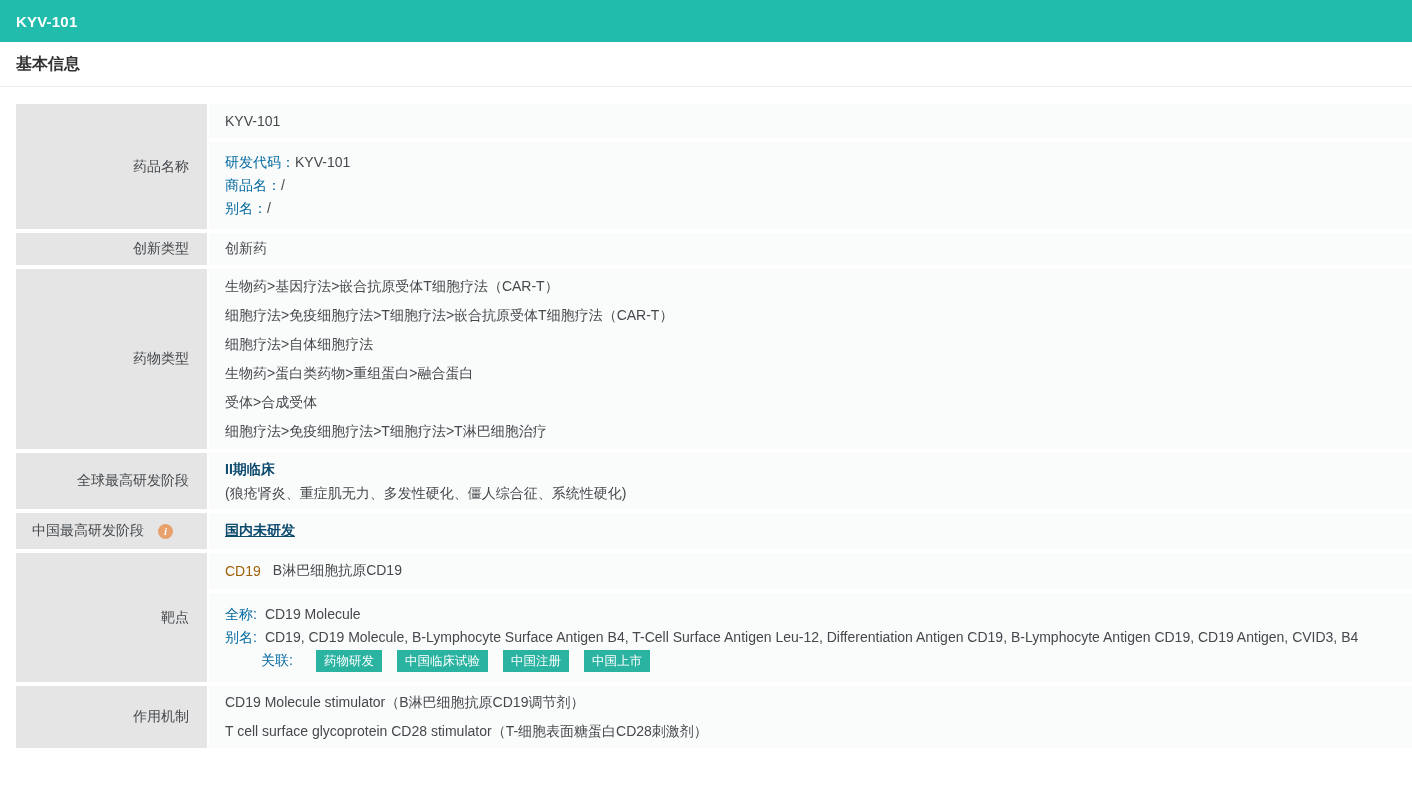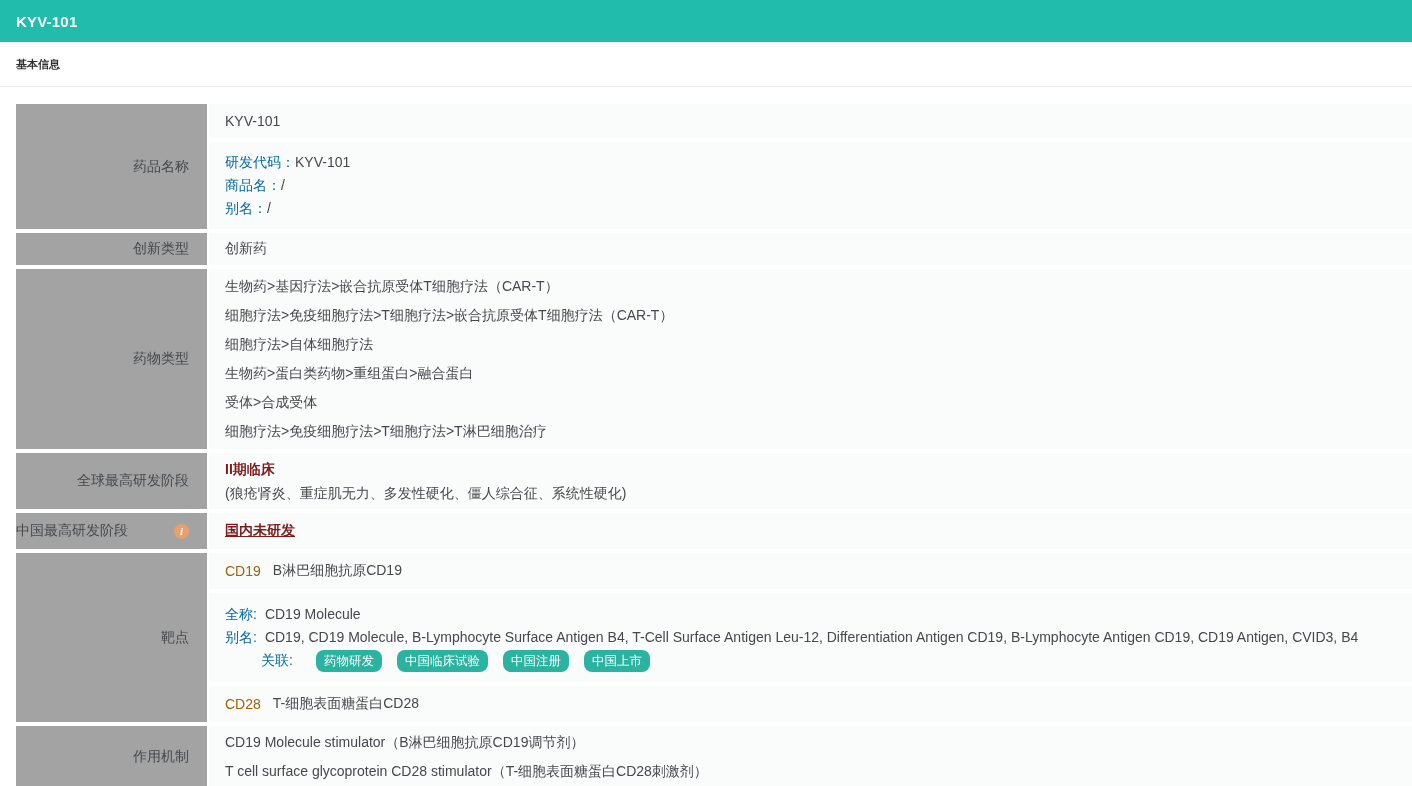--- a/index.html
+++ b/index.html
@@ -30,34 +30,34 @@
 
   
   .section-head {
     height: 45px;
     display: flex;
     align-items: center;
     padding: 0 16px;
     border-bottom: 1px solid #e9ebed;
   }
   .section-head .section-title {
-    font-size: 11px;
+    font-size: 16px;
     font-weight: bold;
     color: #303133;
   }
 
   
   .info-table {
     margin: 17px 0 0 16px;
   }
   .row { display: flex; margin-bottom: 4px; }
   .label-cell {
     flex: 0 0 191px;
     width: 191px;
-    background: #a3a3a3;
+    background: #e5e5e5;
     display: flex;
     align-items: center;
     justify-content: flex-end;
     padding-right: 18px;
     color: #45494d;
     font-size: 14px;
     text-align: right;
   }
   .value-col {
     flex: 1;
@@ -83,21 +83,21 @@
   .vb-drugname-detail { padding: 9px 16px; }
   .vb-drugname-detail .line { line-height: 23px; }
   .kv-label { color: #0369a1; }
   .kv-value { color: #45494d; }
 
   .vb-drugtype { padding: 3px 16px; }
   .vb-drugtype .line { line-height: 29px; }
 
   .vb-stage { padding: 4px 16px; }
   .vb-stage .line { line-height: 24px; }
-  .stage-bold { font-weight: bold; color: #7f1d1d; }
+  .stage-bold { font-weight: bold; color: #0c4a6e; }
 
   .vb-china {
     height: 36px;
     display: flex;
     align-items: center;
     padding: 0 16px;
   }
   .vb-china .stage-bold { font-weight: bold; text-decoration: underline; }
 
   .vb-target-head {
@@ -124,21 +124,21 @@
   .tag-row { gap: 15px; margin-left: 36px; }
   .tag-btn {
     display: inline-flex;
     align-items: center;
     height: 22px;
     padding: 0 8px;
     background: #2bb3a2;
     color: #ffffff;
     font-size: 12.5px;
     border: none;
-    border-radius: 8px;
+    border-radius: 0;
     cursor: pointer;
     font-family: inherit;
     line-height: 22px;
   }
 
   .vb-mechanism { padding: 2px 16px; }
   .vb-mechanism .line { line-height: 29px; }
 
   .info-icon {
     display: inline-flex;
@@ -153,21 +153,21 @@
     font-style: italic;
     font-weight: bold;
     font-family: "Liberation Serif", "DejaVu Serif", serif;
     margin-left: 6px;
     cursor: pointer;
     flex: 0 0 auto;
   }
   .label-with-icon {
     display: flex;
     align-items: center;
-    justify-content: space-between;
+    justify-content: center;
     gap: 8px;
   }
 </style>
 </head>
 <body>
 
 <header class="topbar">
   <span class="title">KYV-101</span>
 </header>
 
@@ -251,24 +251,20 @@
           <span class="kv-value">CD19, CD19 Molecule, B-Lymphocyte Surface Antigen B4, T-Cell Surface Antigen Leu-12, Differentiation Antigen CD19, B-Lymphocyte Antigen CD19, CD19 Antigen, CVID3, B4</span>
         </div>
         <div class="line tag-row">
           <span class="kv-label">关联:</span>
           <button class="tag-btn">药物研发</button>
           <button class="tag-btn">中国临床试验</button>
           <button class="tag-btn">中国注册</button>
           <button class="tag-btn">中国上市</button>
         </div>
       </div>
-      <div class="vblock vb-target-head">
-        <a class="target-link">CD28</a>
-        <span>T-细胞表面糖蛋白CD28</span>
-      </div>
     </div>
   </div>
 
   <div class="row">
     <div class="label-cell">作用机制</div>
     <div class="value-col">
       <div class="vblock vb-mechanism">
         <div class="line">CD19 Molecule stimulator（B淋巴细胞抗原CD19调节剂）</div>
         <div class="line">T cell surface glycoprotein CD28 stimulator（T-细胞表面糖蛋白CD28刺激剂）</div>
       </div>

